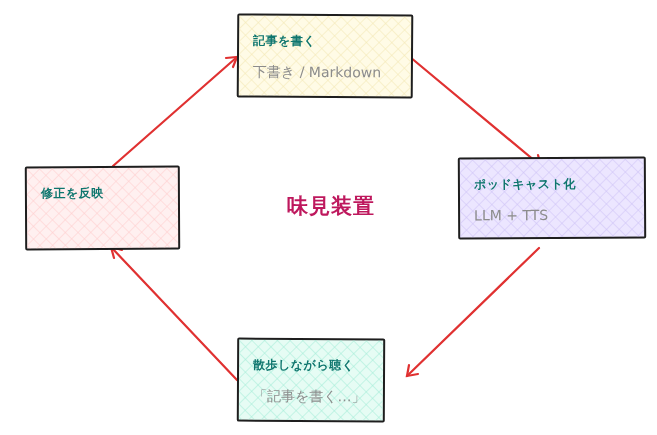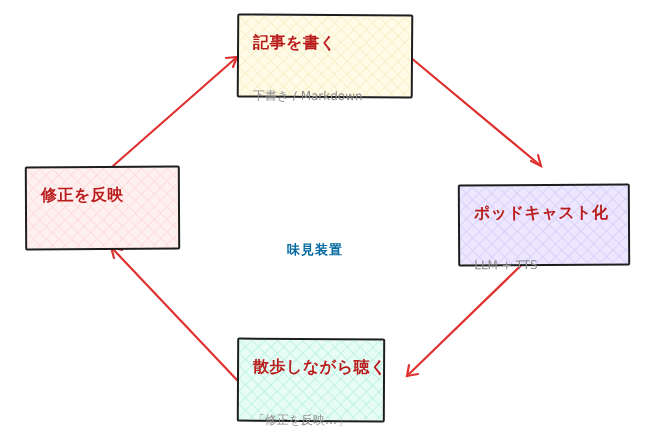--- a/index.html
+++ b/index.html
@@ -2,26 +2,26 @@
 <html><head>
 <meta charset="utf-8">
 <style>
   html, body { margin:0; padding:0; background:#ffffff; }
   body { width:657px; height:435px; position:relative; overflow:hidden;
          font-family: "DejaVu Sans", sans-serif; }
   svg.arrows { position:absolute; left:0; top:0; width:657px; height:435px; pointer-events:none; }
   .box { position:absolute; box-sizing:border-box; border:2.5px solid #1e1e1e;
          border-radius:2px; }
   .box .hatch { position:absolute; inset:0; }
-  .box .title { position:absolute; left:14px; top:17px; font-size:16px; font-weight:bold;
-                color:#b91c1c; letter-spacing:0.5px; white-space:nowrap; }
-  .box .sub { position:absolute; left:14px; top:48px; font-size:12px; color:#8c8c8c;
-              white-space:nowrap;margin-top:24px; }
-  .center-label { position:absolute; left:287px; top:194px; font-size:13px; font-weight:bold;
-                  color:#0369a1; line-height:24px; letter-spacing:1px;margin-top:44px; }
+  .box .title { position:absolute; left:14px; top:17px; font-size:12px; font-weight:bold;
+                color:#0f766e; letter-spacing:0.5px; white-space:nowrap; }
+  .box .sub { position:absolute; left:14px; top:48px; font-size:14px; color:#8c8c8c;
+              white-space:nowrap; }
+  .center-label { position:absolute; left:287px; top:194px; font-size:21px; font-weight:bold;
+                  color:#be185d; line-height:24px; letter-spacing:1px; }
 </style>
 </head>
 <body>
 
 <svg class="arrows" viewBox="0 0 657 435">
   <defs>
     <pattern id="h-yellow" width="10" height="10" patternUnits="userSpaceOnUse" patternTransform="rotate(45)">
       <line x1="0" y1="0" x2="0" y2="10" stroke="#f3e7b0" stroke-width="1.2"></line>
       <line x1="0" y1="0" x2="10" y2="0" stroke="#f3e7b0" stroke-width="1.2"></line>
     </pattern>
@@ -49,21 +49,21 @@
       <line x1="0" y1="0" x2="0" y2="9" stroke="#f2e6b0" stroke-width="1"></line>
       <line x1="0" y1="0" x2="9" y2="0" stroke="#f2e6b0" stroke-width="1"></line>
         </pattern>
       </defs>
     <rect width="100%" height="100%" fill="url(#p1)"></rect>
   </svg>
   <div class="title">記事を書く</div>
   <div class="sub">下書き / Markdown</div>
 </div>
 
-<div class="box" style="left:458px; top:184px; width:172px; height:82px; background:#ece6ff; transform:rotate(-0.3deg);padding-left:8px;">
+<div class="box" style="left:458px; top:157px; width:188px; height:82px; background:#ece6ff; transform:rotate(-0.3deg);padding-left:8px;">
   <svg class="hatch" width="100%" height="100%">
     <defs>
         <pattern id="p2" width="9" height="9" patternUnits="userSpaceOnUse" patternTransform="rotate(45)">
       <line x1="0" y1="0" x2="0" y2="9" stroke="#cbbff5" stroke-width="1"></line>
       <line x1="0" y1="0" x2="9" y2="0" stroke="#cbbff5" stroke-width="1"></line>
         </pattern>
       </defs>
     <rect width="100%" height="100%" fill="url(#p2)"></rect>
   </svg>
   <div class="title">ポッドキャスト化</div>
@@ -74,21 +74,21 @@
   <svg class="hatch" width="100%" height="100%">
     <defs>
         <pattern id="p3" width="9" height="9" patternUnits="userSpaceOnUse" patternTransform="rotate(45)">
       <line x1="0" y1="0" x2="0" y2="9" stroke="#9fecd5" stroke-width="1"></line>
       <line x1="0" y1="0" x2="9" y2="0" stroke="#9fecd5" stroke-width="1"></line>
         </pattern>
       </defs>
     <rect width="100%" height="100%" fill="url(#p3)"></rect>
   </svg>
   <div class="title">散歩しながら聴く</div>
-  <div class="sub">「修正を反映…」</div>
+  <div class="sub">「記事を書く…」</div>
 </div>
 
 <div class="box" style="left:25px; top:166px; width:155px; height:84px; background:#fff0f0; transform:rotate(-0.3deg);">
   <svg class="hatch" width="100%" height="100%">
     <defs>
         <pattern id="p4" width="9" height="9" patternUnits="userSpaceOnUse" patternTransform="rotate(45)">
       <line x1="0" y1="0" x2="0" y2="9" stroke="#ffcaca" stroke-width="1"></line>
       <line x1="0" y1="0" x2="9" y2="0" stroke="#ffcaca" stroke-width="1"></line>
         </pattern>
       </defs>

